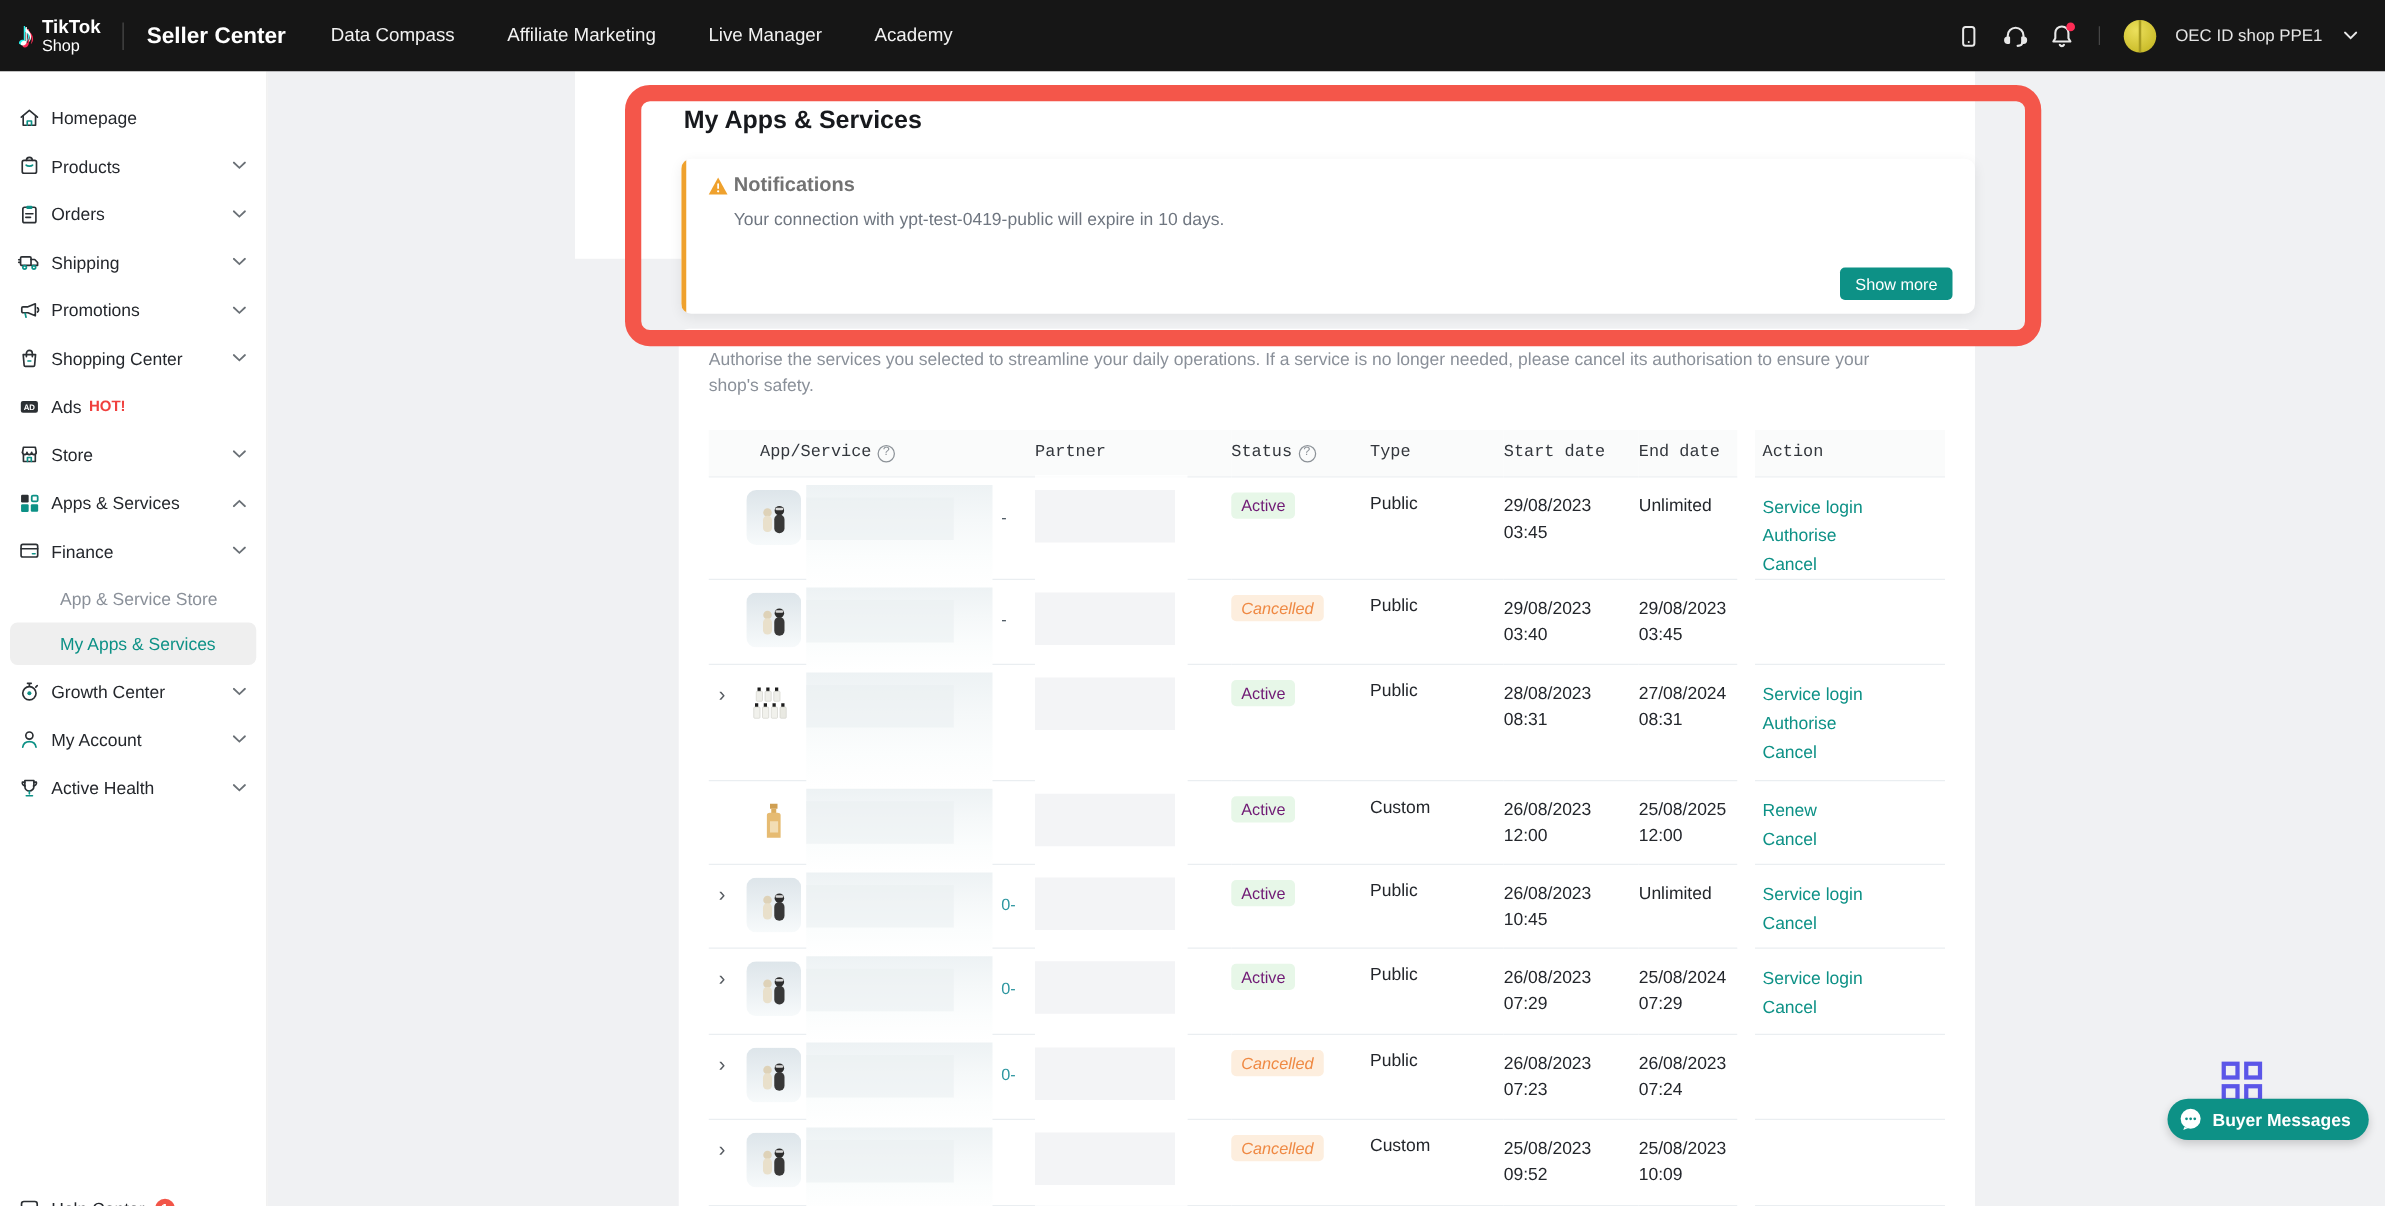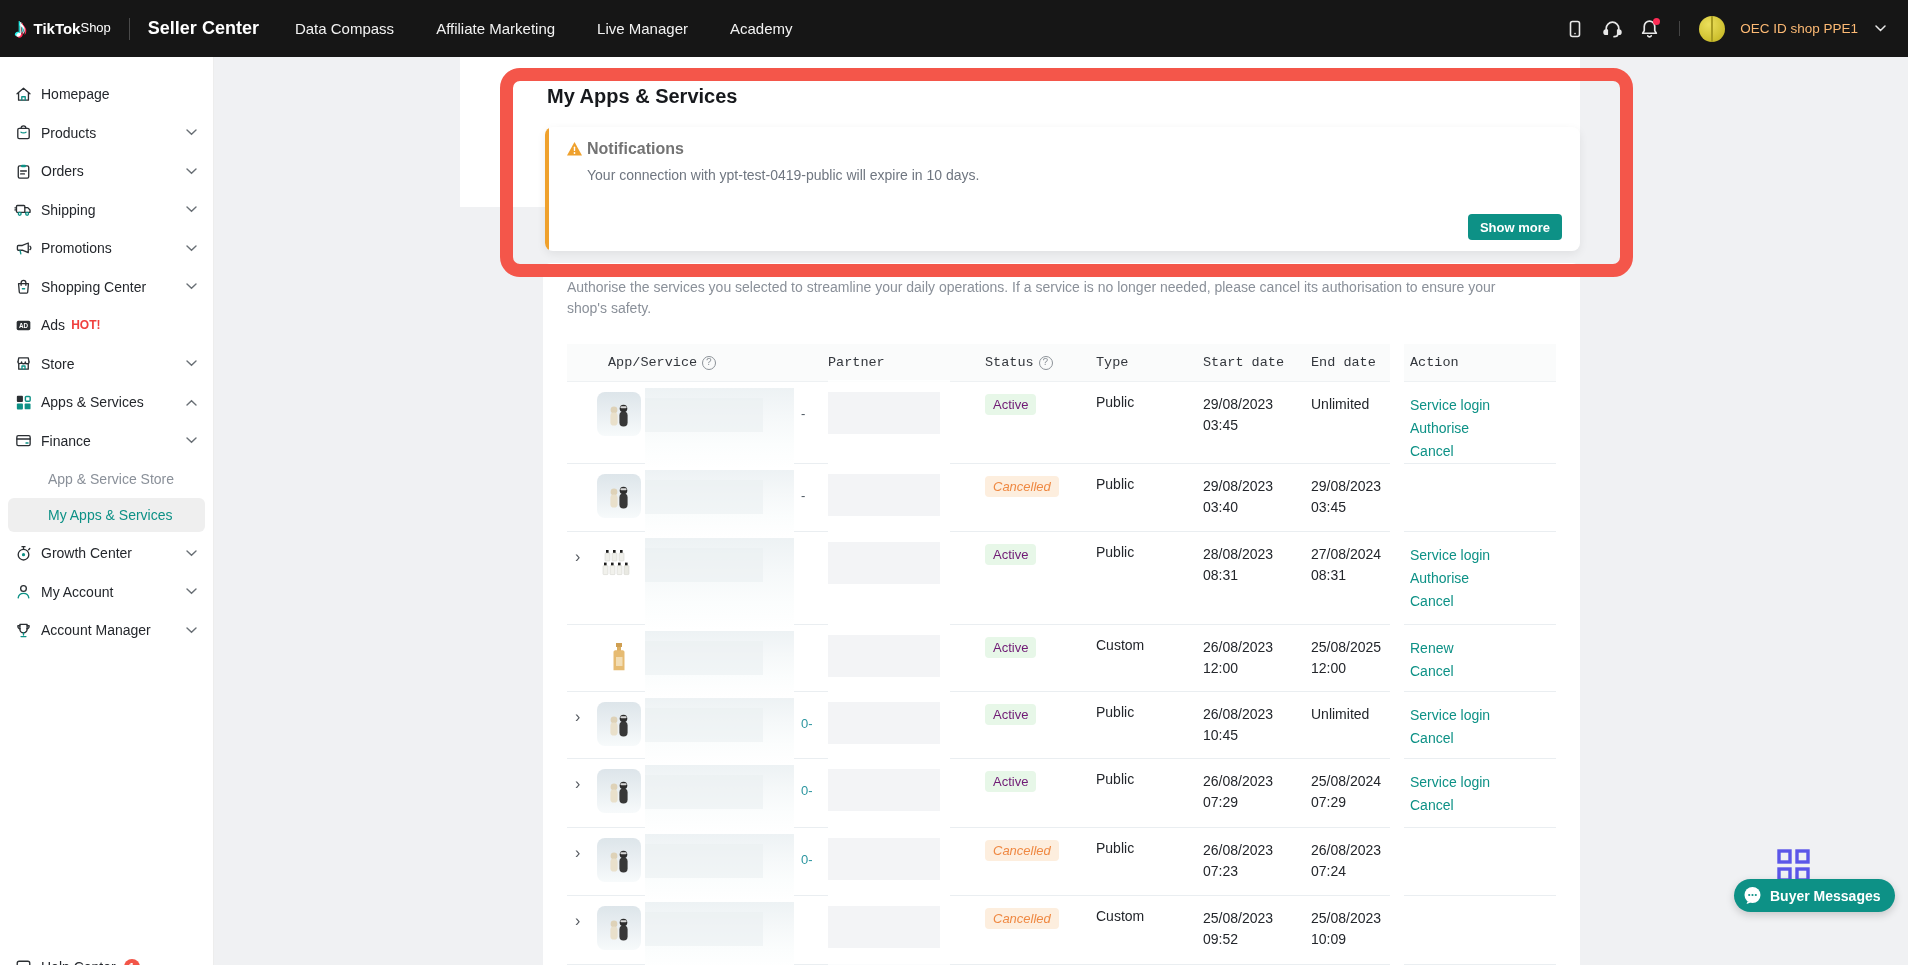--- a/index.html
+++ b/index.html
@@ -6,40 +6,40 @@
   html,body { width:1908px; height:965px; overflow:hidden; background:#f0f1f3;
     font-family:"Liberation Sans", sans-serif; }
   #app { position:relative; width:1908px; height:965px; }
 
   
   #topnav { position:absolute; left:0; top:0; width:1908px; height:57px; background:#161616;
     display:flex; align-items:center; padding:0 22px 0 14px; z-index:60; }
   .logo { display:flex; align-items:center; gap:6px; cursor:pointer; }
   .note-glyph { font-size:27px; color:#fff; font-weight:700; line-height:1;
     text-shadow:-1.5px -1px 0 #25f4ee, 1.5px 1px 0 #fe2c55; }
-  .brand-text { display:flex; flex-direction:row; line-height:1.05; color:#fff; }
+  .brand-text { display:flex; flex-direction:column; line-height:1.05; color:#fff; }
   .brand-text .l1 { font-size:15px; font-weight:700; }
   .brand-text .l2 { font-size:13px; font-weight:400; }
   .nav-sep { width:1px; height:22px; background:#4a4a4a; margin:0 18px; }
   .product-name { color:#fff; font-size:18px; font-weight:600; margin-right:36px; cursor:pointer; }
   #nav-menu { display:flex; align-items:center; gap:42px; }
   .nav-item { color:#f2f2f2; font-size:15px; font-weight:500; cursor:pointer; white-space:nowrap; }
   .nav-right { margin-left:auto; display:flex; align-items:center; gap:15px; }
   .nav-ic { width:22px; height:22px; position:relative; cursor:pointer; display:flex;
     align-items:center; justify-content:center; }
   .nav-ic svg { stroke:#e8e8e8; fill:none; stroke-width:1.6; stroke-linecap:round; stroke-linejoin:round; }
   .red-dot { position:absolute; right:0px; top:0px; width:7px; height:7px; border-radius:50%;
     background:#fe2c55; }
   .nav-vsep { width:1px; height:15px; background:#454545; margin:0 4px; }
   .avatar { width:26px; height:26px; border-radius:50%;
     background:radial-gradient(circle at 38% 32%, #ece05c, #cdbf2e 70%, #b5a827);
     position:relative; overflow:hidden; cursor:pointer; }
   .avatar::after { content:""; position:absolute; left:12px; top:0; width:2px; height:26px;
     background:#a89c22; }
-  .account-label { color:#fdba74; font-size:13.5px; cursor:pointer; }
+  .account-label { color:#e5e5e5; font-size:13.5px; cursor:pointer; }
   .chev-white { margin-left:2px; }
 
   
   #sidebar { position:absolute; left:0; top:57px; width:214px; height:908px; background:#fff;
     border-right:1px solid #ededed; padding-top:18px; z-index:40; }
   .sb-item { display:flex; align-items:center; height:38.5px; padding:0 16px 0 13px;
     cursor:pointer; position:relative; }
   .sb-ic { width:20px; height:20px; margin-right:8px; display:flex; align-items:center;
     justify-content:center; flex:0 0 20px; }
   .sb-ic svg { width:19px; height:19px; }
@@ -65,21 +65,21 @@
   .notif-card { position:absolute; left:331px; top:70px; width:1035px; height:124px;
     background:#fff; border-radius:8px; box-shadow:0 3px 10px rgba(0,0,0,.07); overflow:hidden; }
   .notif-card::before { content:""; position:absolute; left:0; top:0; width:4px; height:124px;
     background:#efa12d; }
   .warn-ic { position:absolute; left:21px; top:14px; }
   .notif-heading { position:absolute; left:42px; top:13px; font-size:16px; font-weight:700;
     color:#737373; }
   .notif-msg { position:absolute; left:42px; top:40px; font-size:14px; color:#6f7680; }
   .show-more { position:absolute; right:18px; bottom:11px; height:26px; padding:0 12px;
     background:#0d9186; color:#fff; border:none; border-radius:4px; font-size:13px;
-    font-weight:700; cursor:pointer; font-family:"Liberation Sans", sans-serif; }
+    font-weight:400; cursor:pointer; font-family:"Liberation Sans", sans-serif; }
 
   .red-box { position:absolute; left:286px; top:11px; width:1133px; height:209px;
     border:13px solid #f4564a; border-radius:20px; z-index:50; pointer-events:none; }
 
   .content-card { position:absolute; left:329px; top:206px; width:1037px; height:720px;
     background:#fff; border-radius:8px 8px 0 0; }
   .desc { position:absolute; left:24px; top:14px; width:958px; font-size:14px; line-height:21px;
     color:#8a9099; }
 
   
@@ -359,21 +359,21 @@
           </span>
         </div>
         <div class="sb-item">
           <span class="sb-ic">
             <svg viewBox="0 0 20 20">
               <path fill="none" stroke="#2b2f33" stroke-width="1.4" stroke-linecap="round" stroke-linejoin="round" d="M6.2 3.6h7.6v5a3.8 3.8 0 0 1-7.6 0z"></path>
               <path fill="none" stroke="#2b2f33" stroke-width="1.4" stroke-linecap="round" stroke-linejoin="round" d="M6.2 5H4.1a2.6 2.6 0 0 0 2.5 3.2M13.8 5h2.1a2.6 2.6 0 0 1-2.5 3.2"></path>
               <path fill="none" stroke="#0d9186" stroke-width="1.4" stroke-linecap="round" stroke-linejoin="round" d="M10 12.4v2.4M7.4 16.4h5.2"></path>
             </svg>
           </span>
-          <span class="sb-label">Account Manager</span>
+          <span class="sb-label">Active Health</span>
           <span class="sb-chev">
             <svg width="11" height="7" viewBox="0 0 11 7">
               <path d="M1 1l4.5 4.3L10 1" stroke="#6a7076" stroke-width="1.4" fill="none" stroke-linecap="round"></path>
             </svg>
           </span>
         </div>
       </div>
     <div id="help-center">
         <div class="sb-item">
           <span class="sb-ic">

